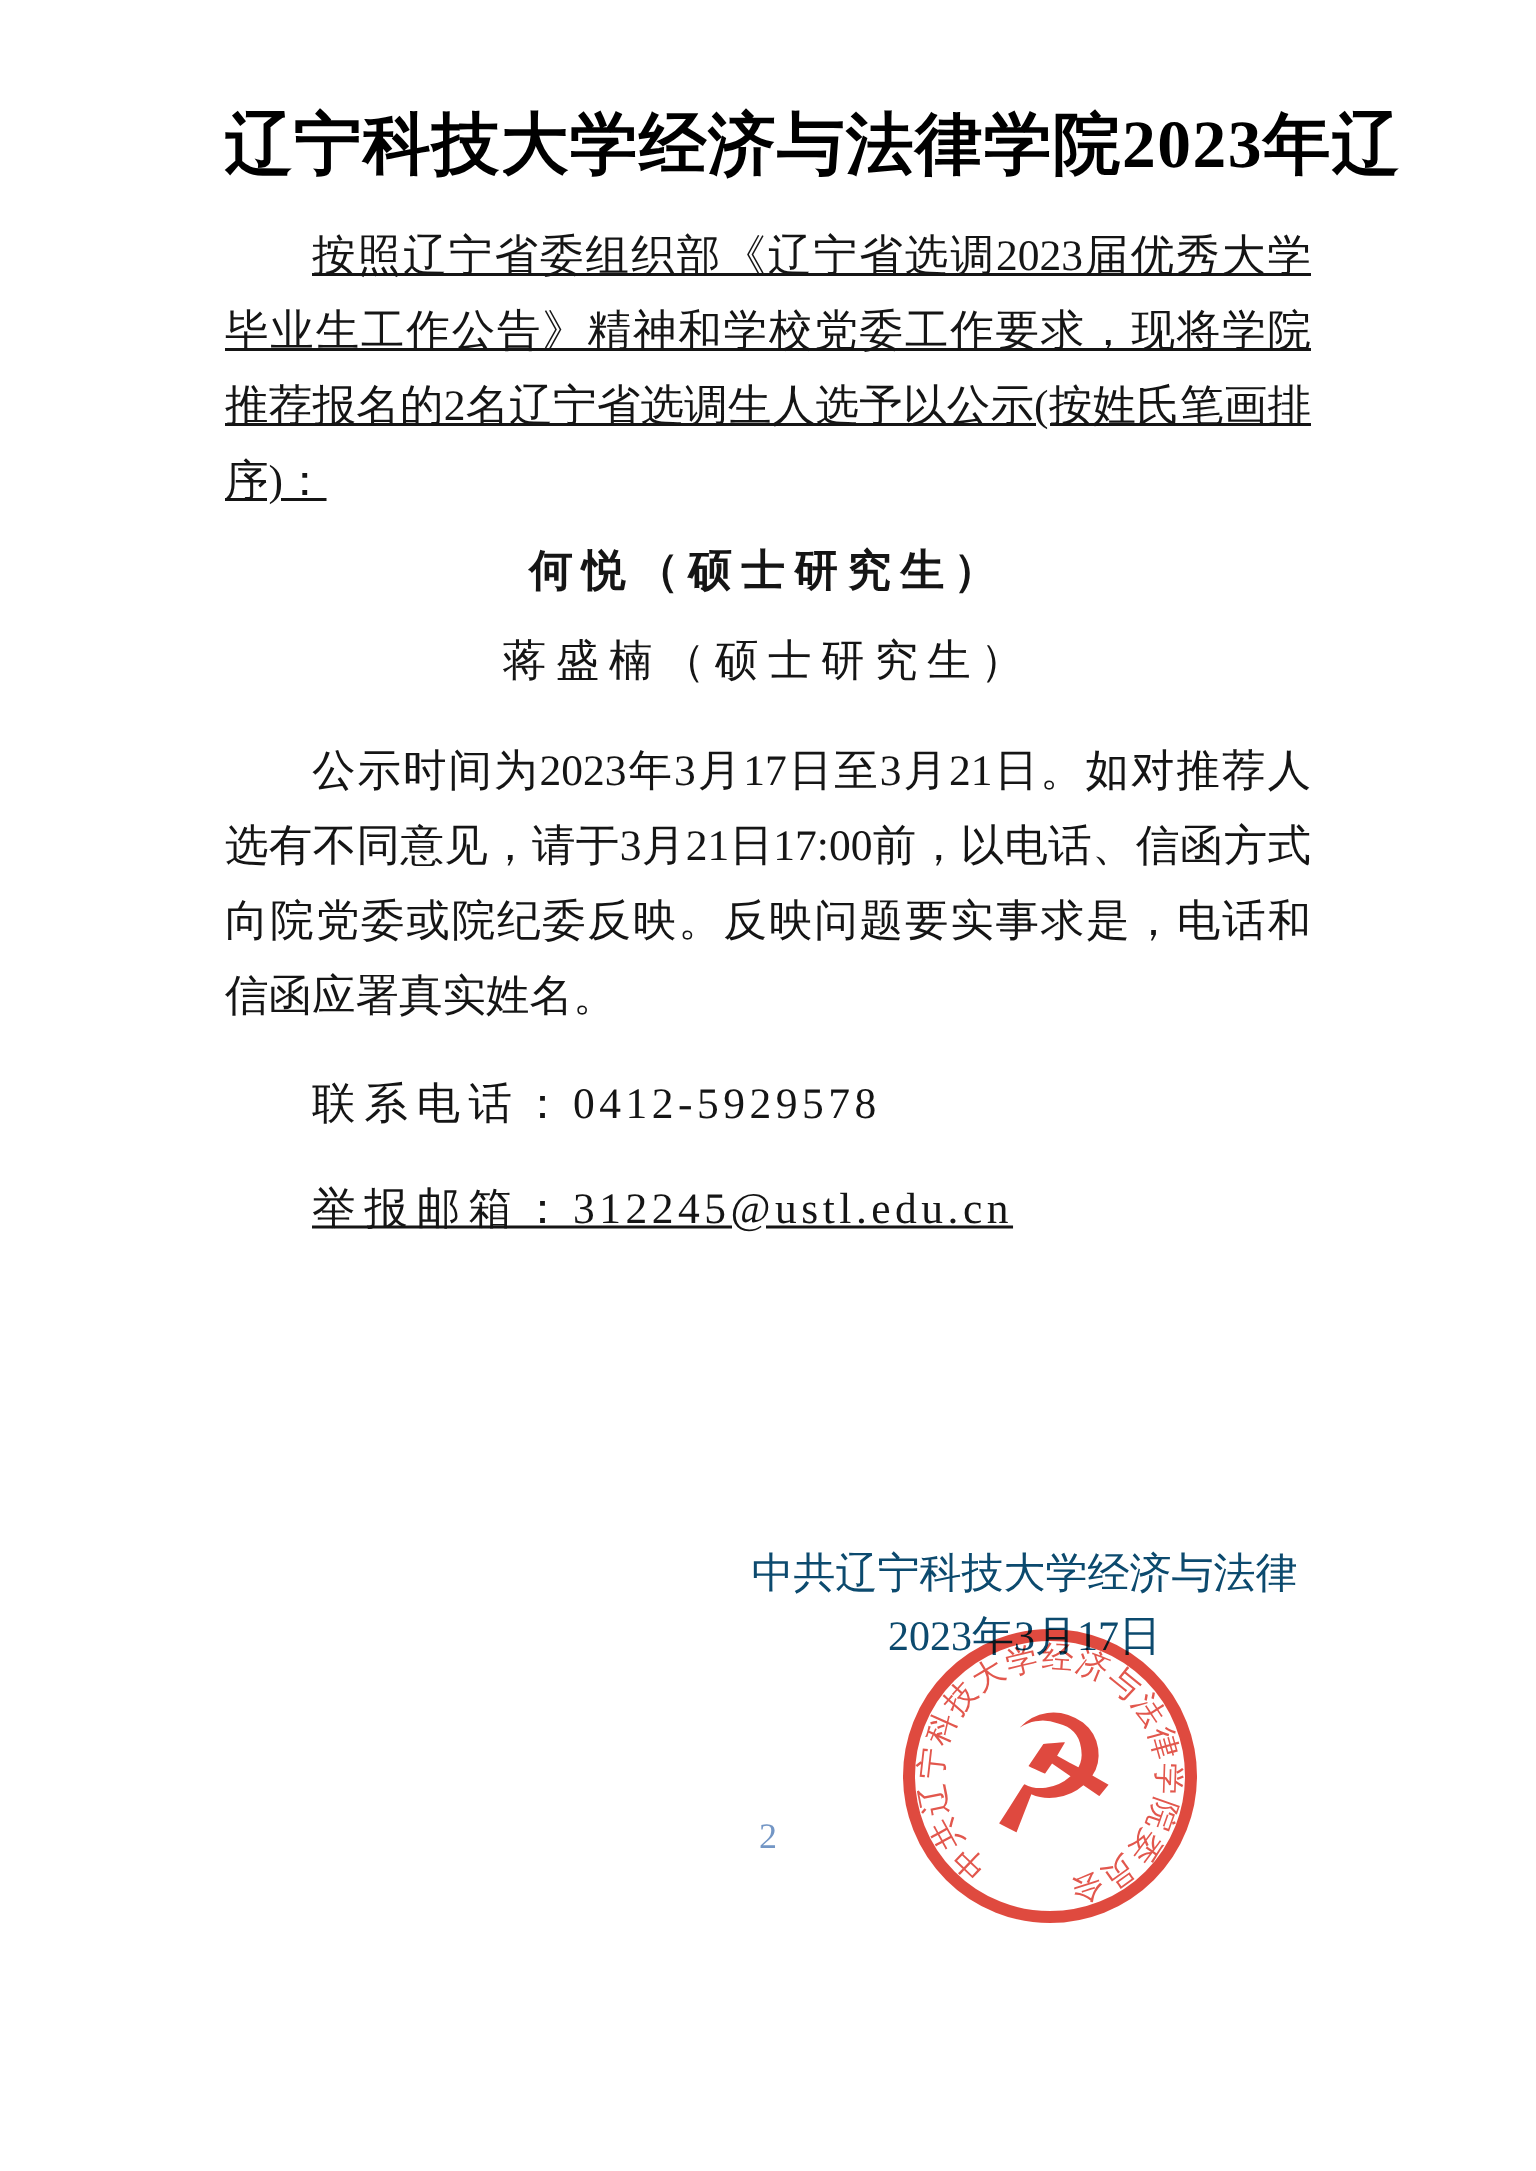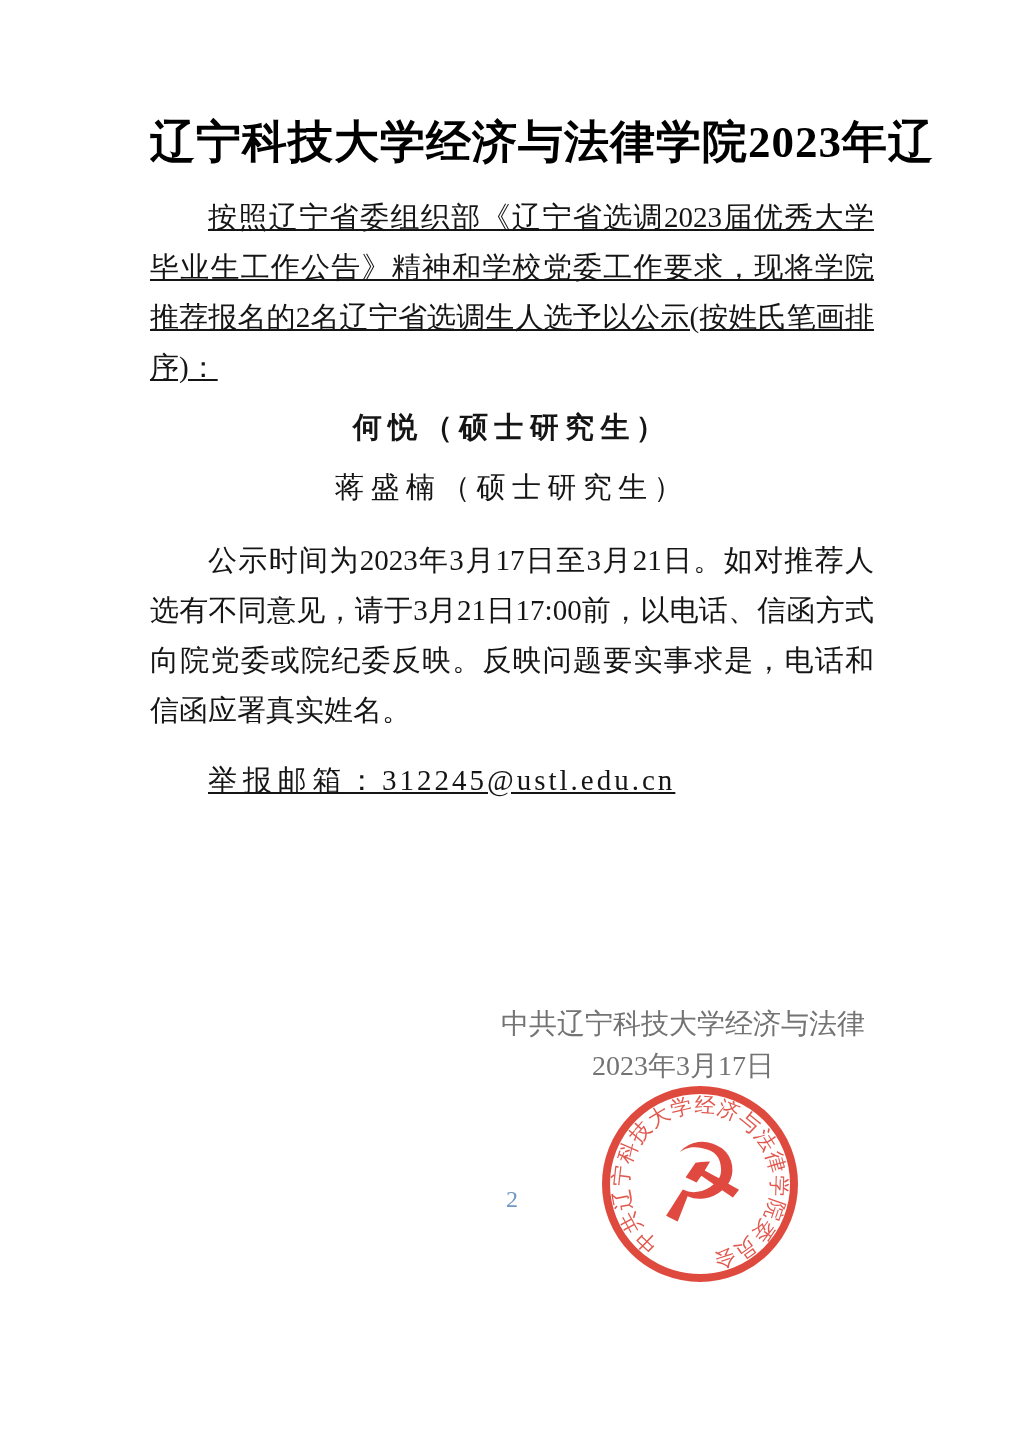--- a/index.html
+++ b/index.html
@@ -1,21 +1,21 @@
 <!DOCTYPE html>
 <html><head>
 <meta charset="utf-8">
 <style>
   html,body { margin:0; padding:0; background:#ffffff; }
   .page {
     position:relative;
     width:1024px; height:1447px;
     background:#ffffff;
     box-sizing:border-box;
-    padding:114px 150px 0 150px;
+    padding:68px 150px 0 150px;
     overflow:hidden;
     font-family:"Liberation Serif","DejaVu Serif",serif;
     color:#151515;
   }
   .doc-title {
     margin:0; text-align:center;
     font-size:45px; line-height:57px; font-weight:bold;
     color:#000; letter-spacing:1px;
   }
   .doc-title .title-line { display:block; white-space:nowrap; }
@@ -33,21 +33,21 @@
   .candidate-2 { margin-top:10px; }
   .contact-line {
     margin:0; font-size:29px; line-height:50px; padding-left:2em;
   }
   .phone-line { margin-top:22px; }
   .email-line { margin-top:20px;text-decoration:underline; }
   .contact-label { letter-spacing:0.2em; }
   .contact-value { letter-spacing:3px; }
   .signature {
     margin:198px 0 0 auto; width:382px;
-    text-align:center; font-size:28px; line-height:42px; color:#737373;
+    text-align:center; font-size:28px; line-height:42px; color:#0c4a6e;
   }
   .sig-line { display:block; }
   .page-number {
     margin-top:96px; text-align:center;
     font-size:24px; line-height:32px; color:#7396c5;
   }
   .seal {
     position:absolute; left:588px; top:1072px;
     width:224px; height:224px;
     mix-blend-mode:multiply; opacity:0.92;
@@ -63,20 +63,23 @@
     <span class="title-line">辽宁科技大学经济与法律学院2023年辽</span>
   </h1>
 
   <p class="para p-intro">按照辽宁省委组织部《辽宁省选调2023届优秀大学毕业生工作公告》精神和学校党委工作要求，现将学院推荐报名的2名辽宁省选调生人选予以公示(按姓氏笔画排序)：</p>
 
   <p class="candidate candidate-1">何悦（硕士研究生）</p>
   <p class="candidate candidate-2">蒋盛楠（硕士研究生）</p>
 
   <p class="para p-notice">公示时间为2023年3月17日至3月21日。如对推荐人选有不同意见，请于3月21日17:00前，以电话、信函方式向院党委或院纪委反映。反映问题要实事求是，电话和信函应署真实姓名。</p>
 
+  <p class="contact-line phone-line">
+    <span class="contact-label">联系电话：</span><span class="contact-value">0412-5929578</span>
+  </p>
   <p class="contact-line email-line">
     <span class="contact-label">举报邮箱：</span><span class="contact-value">312245@ustl.edu.cn</span>
   </p>
 
   <div class="signature">
     <span class="sig-line">中共辽宁科技大学经济与法律</span>
     <span class="sig-line">2023年3月17日</span>
   </div>
 
   <svg class="seal" viewBox="0 0 224 224" aria-hidden="true">

